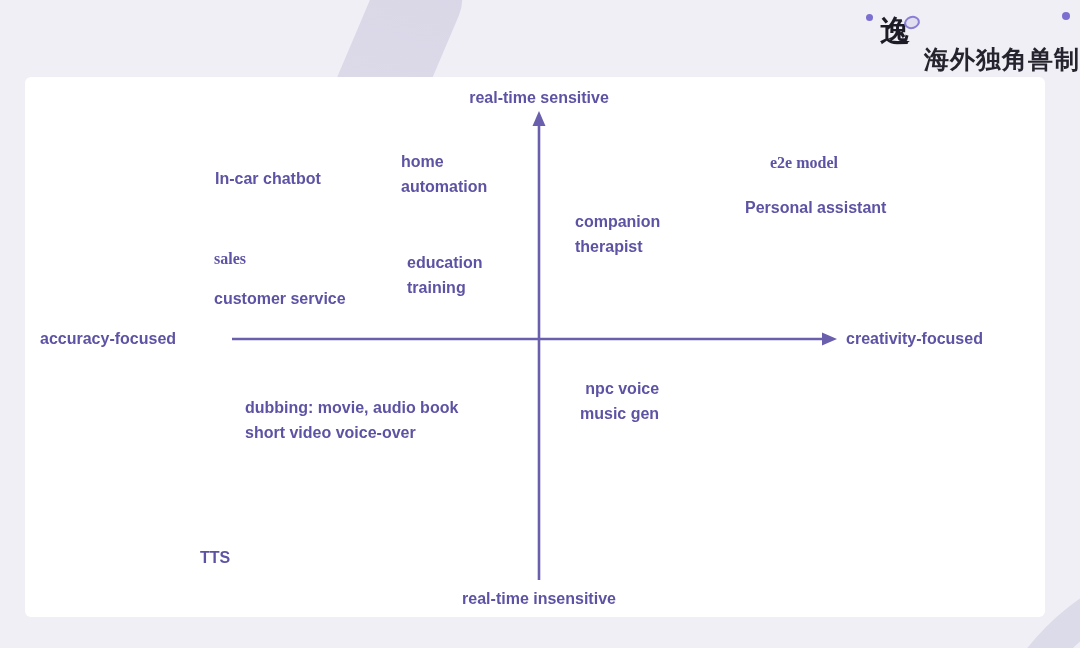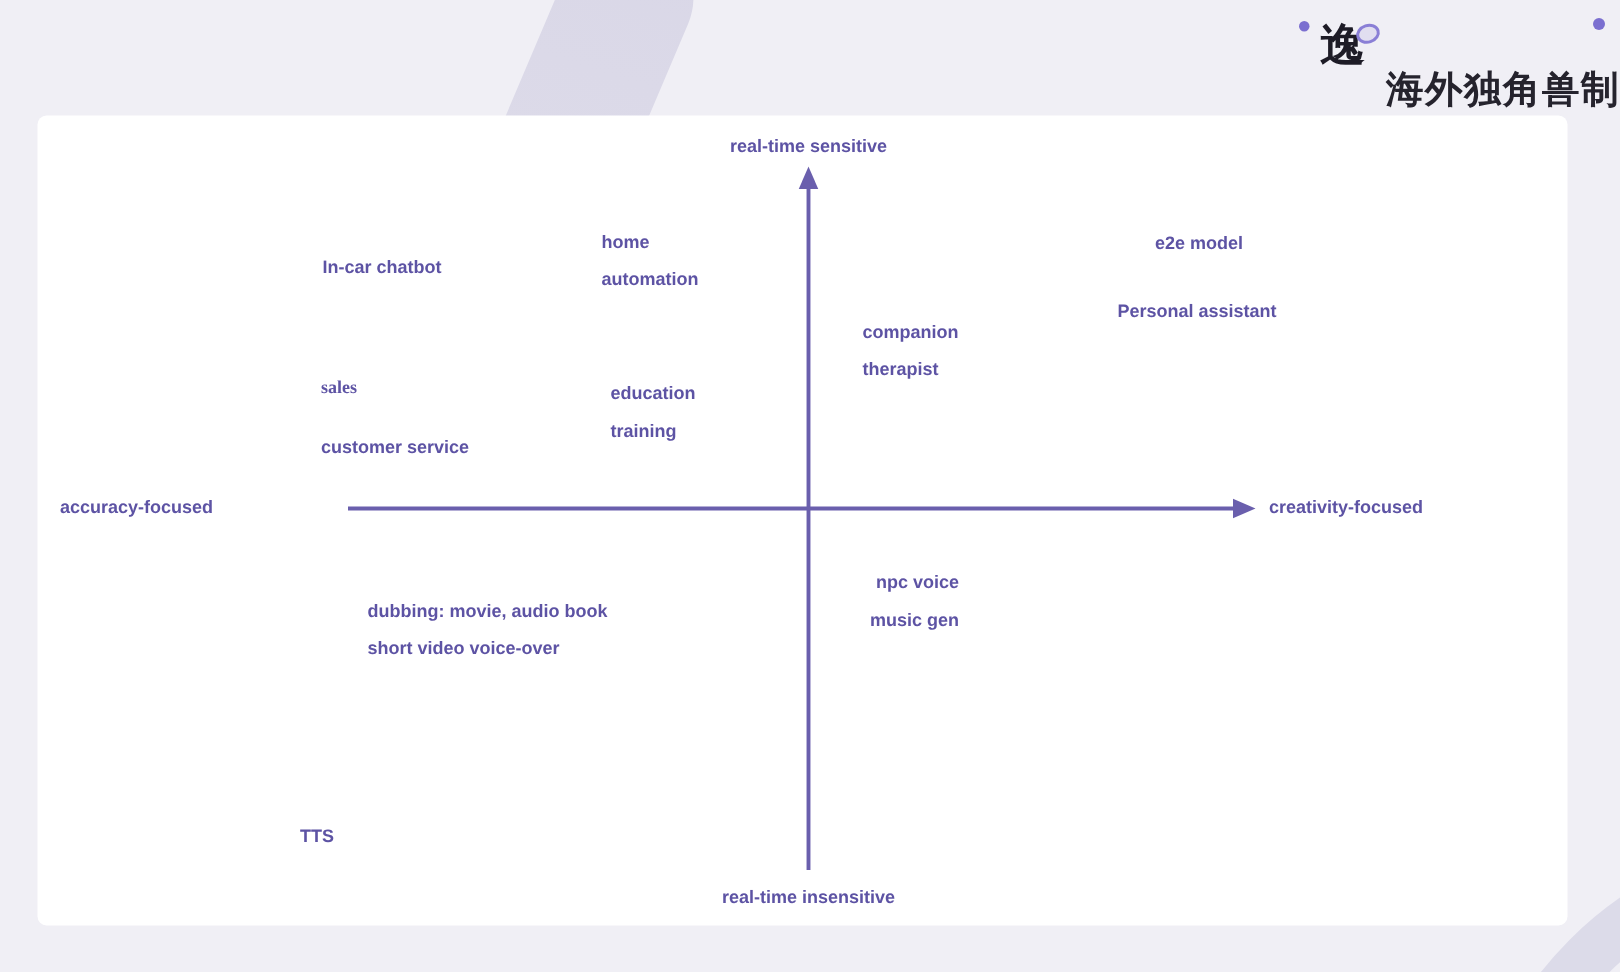--- a/index.html
+++ b/index.html
@@ -36,21 +36,21 @@
   }
   
   .card{
     position:absolute;left:25px;top:77px;width:1020px;height:540px;
     background:#ffffff;border-radius:6px;z-index:1;
   }
   
   .axes{position:absolute;left:0;top:0;width:1080px;height:648px;z-index:2;pointer-events:none;}
   
   .lbl{
-    position:absolute;z-index:2;color:#5d53a4;font-weight:bold;font-size:12px;
+    position:absolute;z-index:2;color:#5d53a4;font-weight:bold;font-size:16px;
     line-height:25px;white-space:pre-line;
   }
   .axis-top{left:539px;top:85px;transform:translateX(-50%);white-space:nowrap;}
   .axis-bottom{left:539px;top:586px;transform:translateX(-50%);white-space:nowrap;text-align:right;}
   .axis-left{left:40px;top:326px;white-space:nowrap;}
   .axis-right{left:846px;top:326px;white-space:nowrap;}
 </style>
 </head>
 <body>
 
@@ -81,19 +81,19 @@
 
 <div class="lbl" style="left:215px;top:166px;text-align:center;">In-car chatbot</div>
 <div class="lbl" style="left:401px;top:149px;">home
 automation</div>
 <div class="lbl" style="left:214px;top:246px;font-family:Liberation Serif, serif;">sales</div>
 <div class="lbl" style="left:214px;top:286px;">customer service</div>
 <div class="lbl" style="left:407px;top:250px;">education
 training</div>
 <div class="lbl" style="left:575px;top:209px;">companion
 therapist</div>
-<div class="lbl" style="left:770px;top:150px;">e2e model</div>
+<div class="lbl" style="left:770px;top:150px;font-family:Liberation Serif, serif;">e2e model</div>
 <div class="lbl" style="left:745px;top:195px;">Personal assistant</div>
 <div class="lbl" style="left:245px;top:395px;">dubbing: movie, audio book
 short video voice-over</div>
 <div class="lbl" style="left:200px;top:545px;">TTS</div>
 <div class="lbl" style="left:580px;top:376px;text-align:right;">npc voice
 music gen</div>
 
 </body></html>

